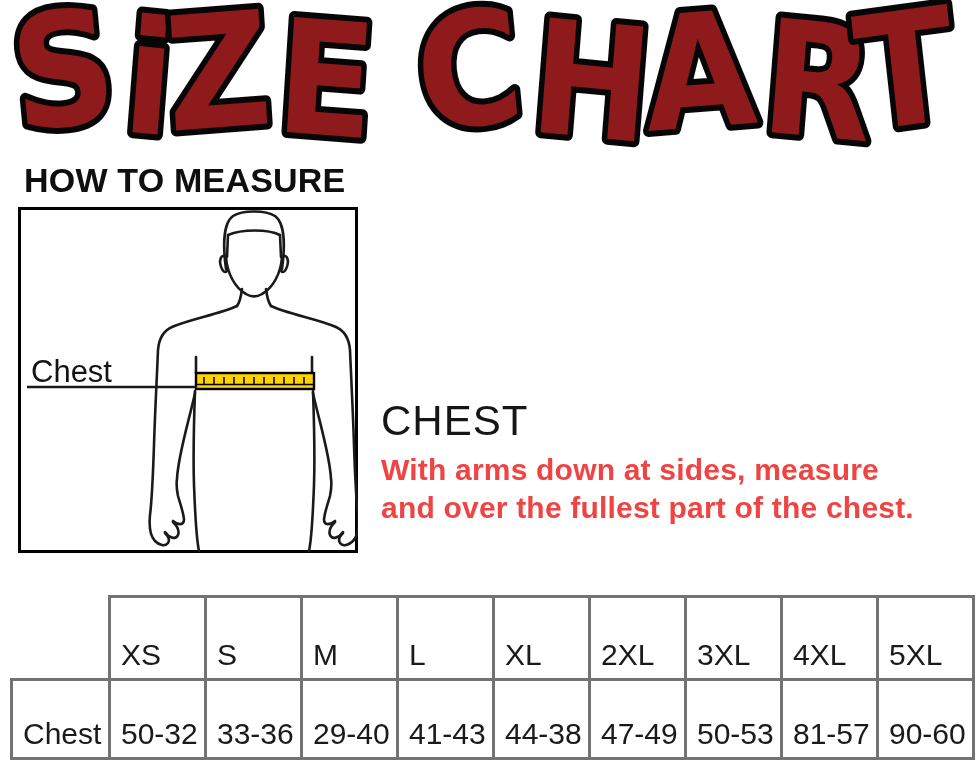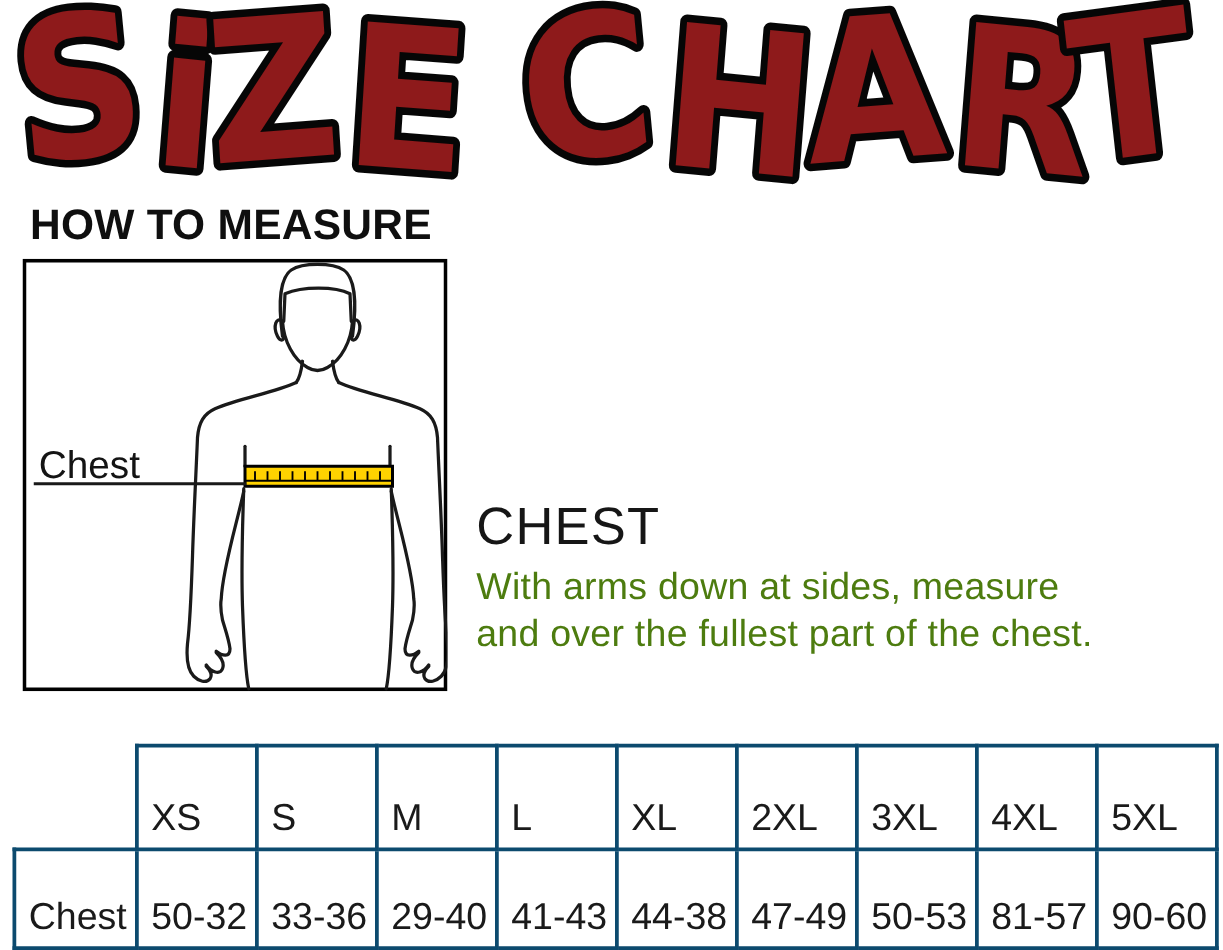--- a/index.html
+++ b/index.html
@@ -34,33 +34,33 @@
     font-size:31px;fill:#141414;
   }
   
   .chest-heading{
     position:absolute;left:381px;top:397px;
     font-size:42px;font-weight:400;color:#161616;
     letter-spacing:1px;white-space:nowrap;
   }
   .chest-desc{
     position:absolute;left:381px;top:451px;
-    font-size:30px;font-weight:400;color:#4d7c0f;
+    font-size:30px;font-weight:700;color:#ef4444;
     letter-spacing:0.2px;
   }
   .chest-desc .line{line-height:38px;white-space:nowrap;}
   
   #size-table{
     position:absolute;left:10px;top:595px;
     width:965px;
     border-collapse:collapse;table-layout:fixed;
     font-size:30px;color:#1a1a1a;
   }
   #size-table th,#size-table td{
-    border:3px solid #0c4a6e;
+    border:3px solid #737373;
     text-align:left;vertical-align:bottom;
     padding:0 0 6px 10px;
     font-weight:400;
     overflow:hidden;
   }
   #size-table tr.hdr th{height:74px;}
   #size-table tr.dat td{height:70px;}
   #size-table td.blank{border:none;background:transparent;}
 </style>
 </head>

